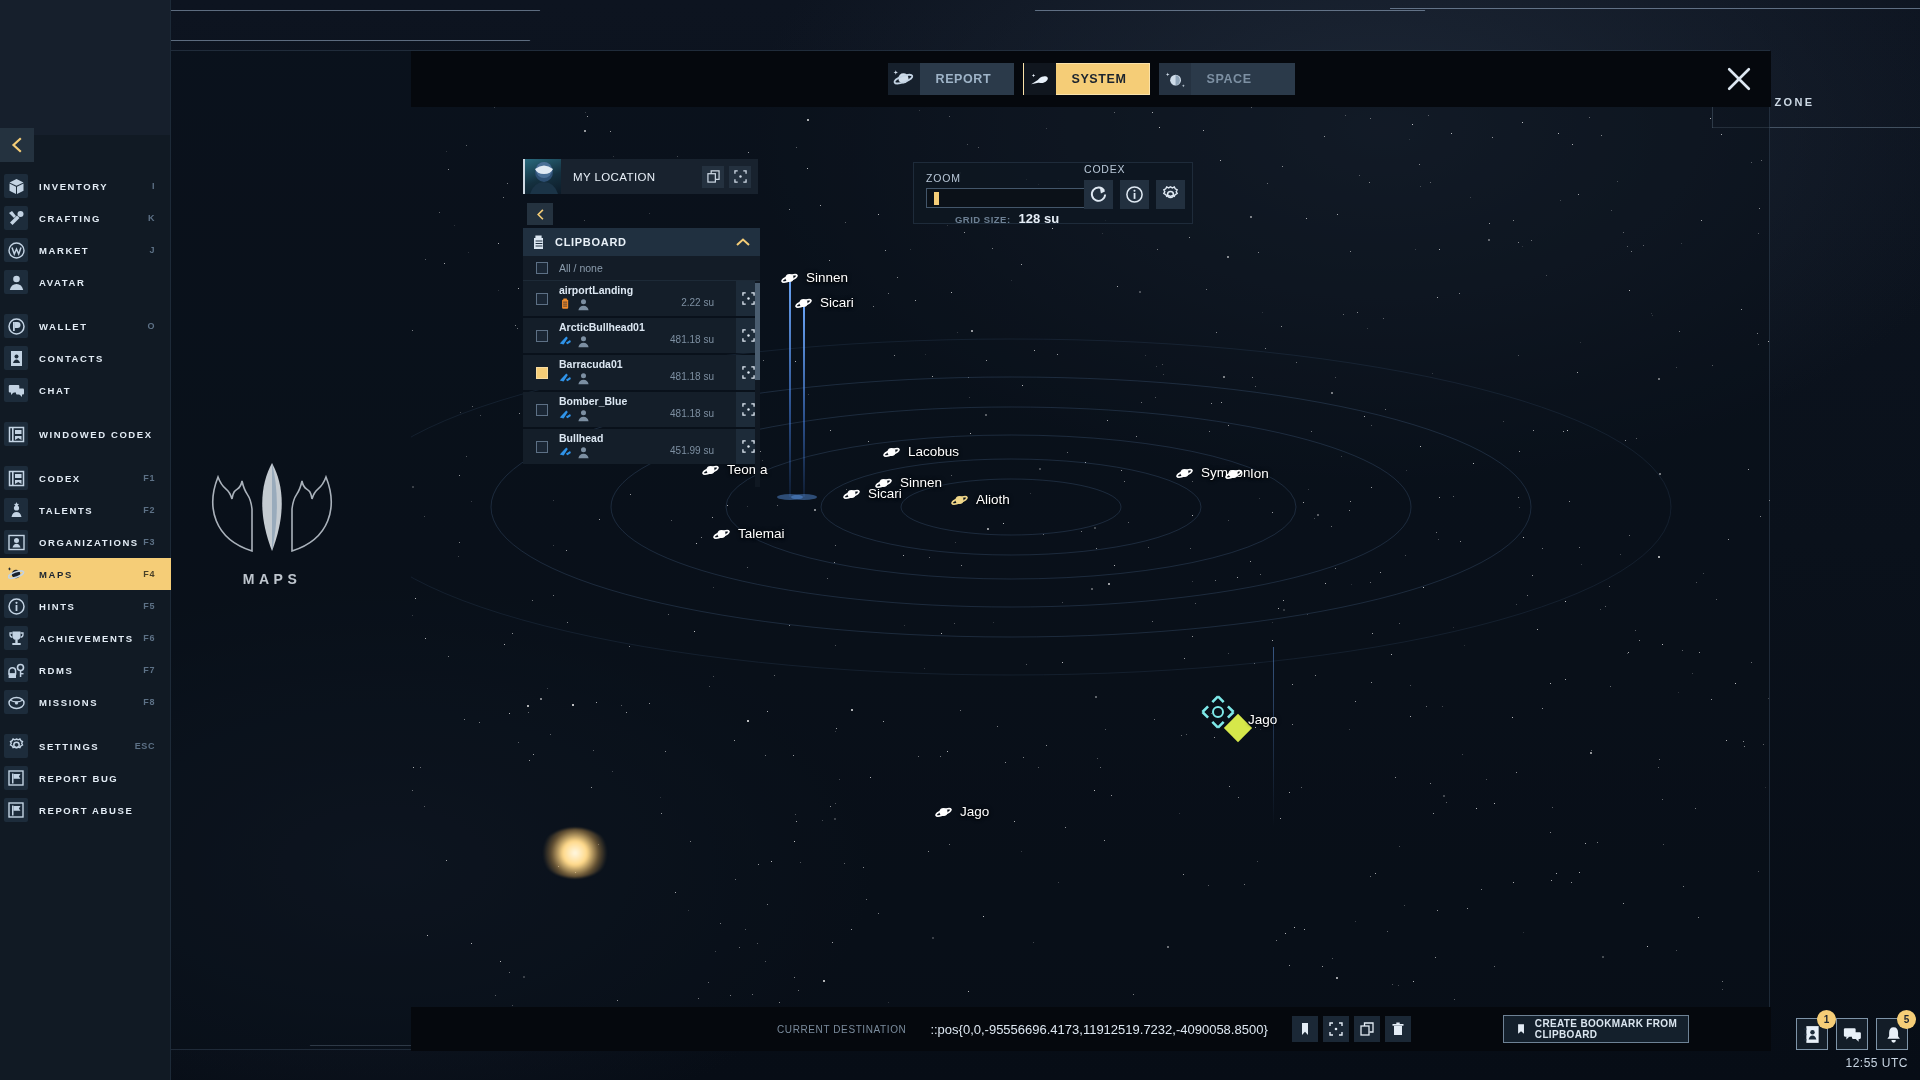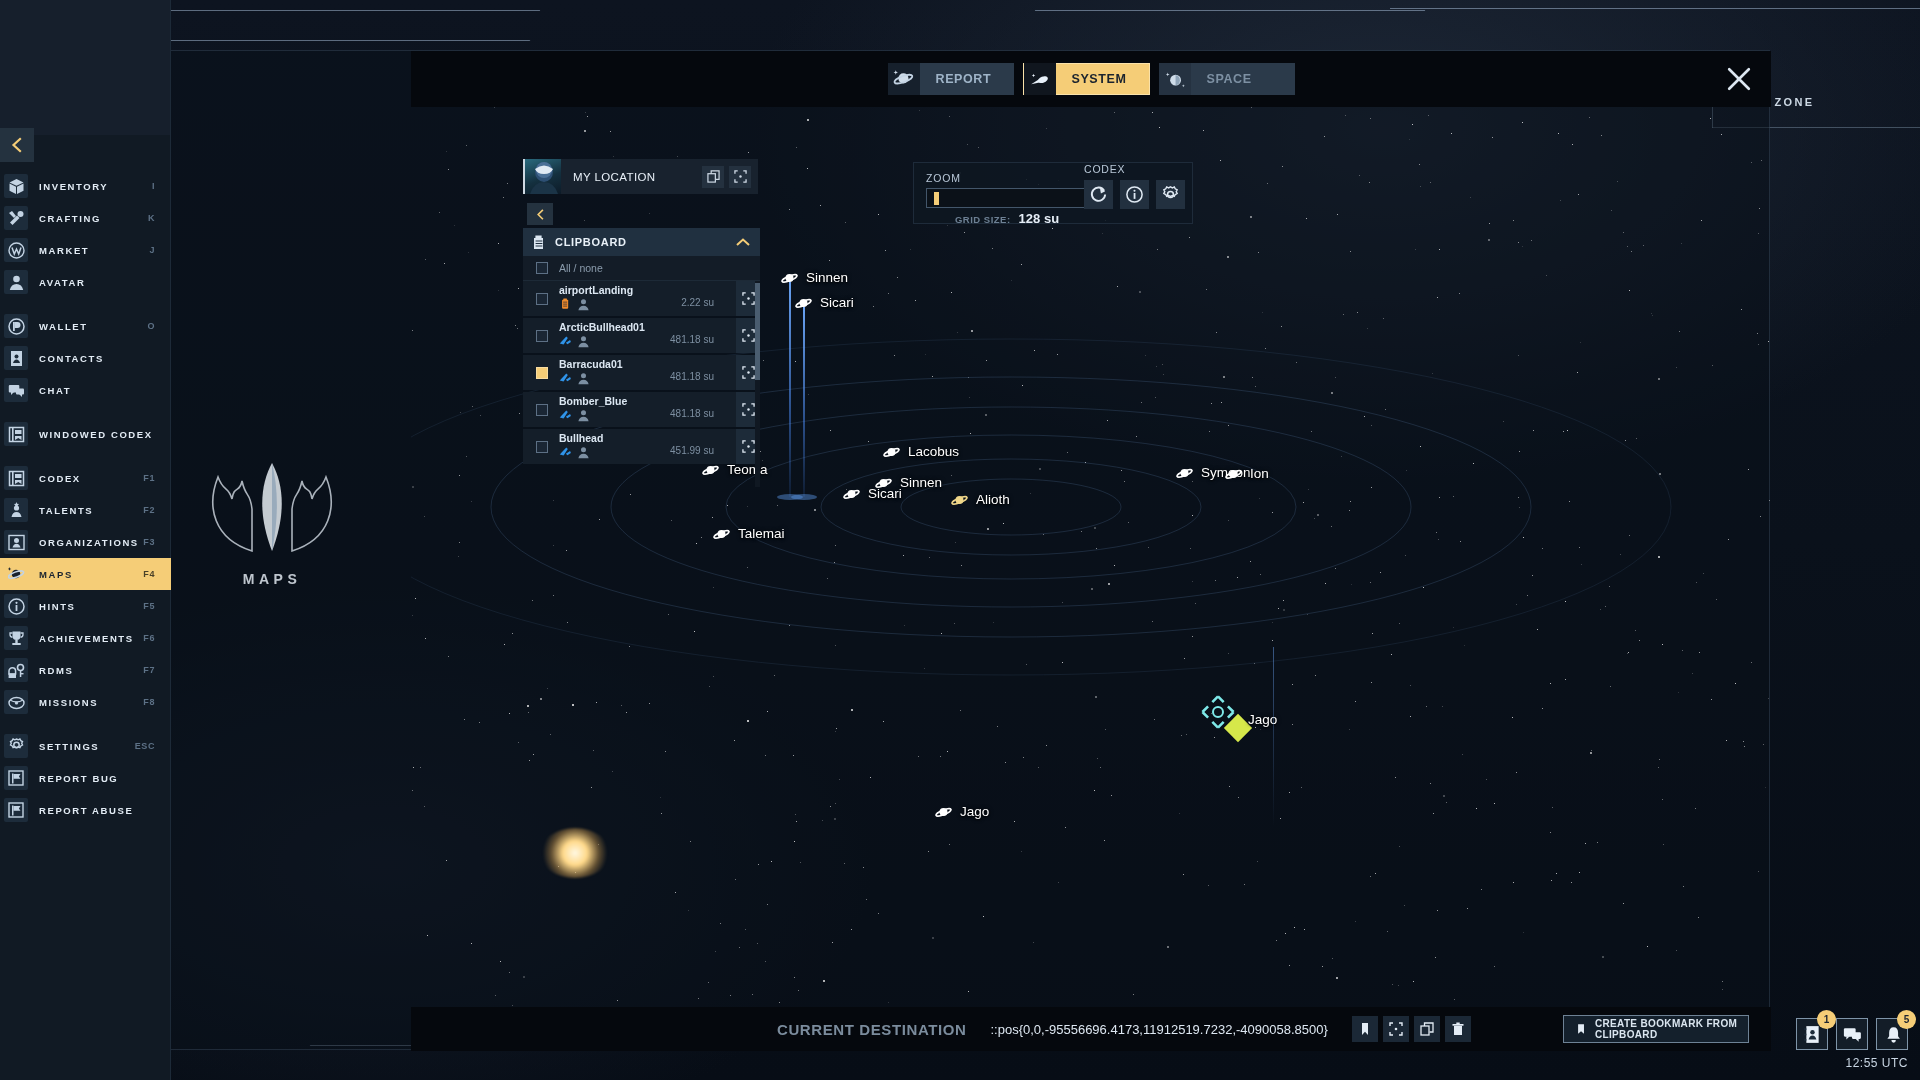--- a/index.html
+++ b/index.html
@@ -154,22 +154,22 @@
   .crow .cicons { position:absolute; top:15px; left:0; display:flex; gap:5px; align-items:center; }
   .crow .cdist { position:absolute; top:14px; right:46px; font-size:10px; color:#7d8fa1; }
   .crow .cfoc { position:absolute; right:0; top:0; width:24px; height:35px;
     background:#1d2b39; display:flex; align-items:center; justify-content:center; }
   #c-scroll { position:absolute; right:0; top:0; width:5px; height:206px; background:#101822; }
   #c-thumb { position:absolute; right:0; top:2px; width:5px; height:97px; background:#4a5d70; }
 
   
   #bottombar { position:absolute; left:240px; top:956px; width:1360px; height:44px;
     background:#05080d; display:flex; align-items:center; }
-  #dest-label { margin-left:366px; font-size:15px; letter-spacing:.6px; color:#7b8c9d;
-    font-weight:bold; }
+  #dest-label { margin-left:366px; font-size:10px; letter-spacing:.6px; color:#7b8c9d;
+    font-weight:normal; }
   #dest-value { margin-left:24px; font-size:13px; color:#dde7f1; }
   #dest-actions { margin-left:24px; display:flex; gap:5px; }
   .dbtn { width:26px; height:26px; background:#1b2836; display:flex;
     align-items:center; justify-content:center; cursor:pointer; }
   .dbtn svg { width:14px; height:14px; }
   #bookmark-btn { margin-left:92px; width:186px; height:28px; background:#14202c;
     border:1px solid #6e8295; display:flex; align-items:center; cursor:pointer; }
   #bookmark-btn svg { width:11px; height:14px; margin-left:13px; }
   #bookmark-btn .bt { margin-left:10px; font-size:10px; font-weight:bold;
     letter-spacing:.35px; color:#dbe6f0; }

